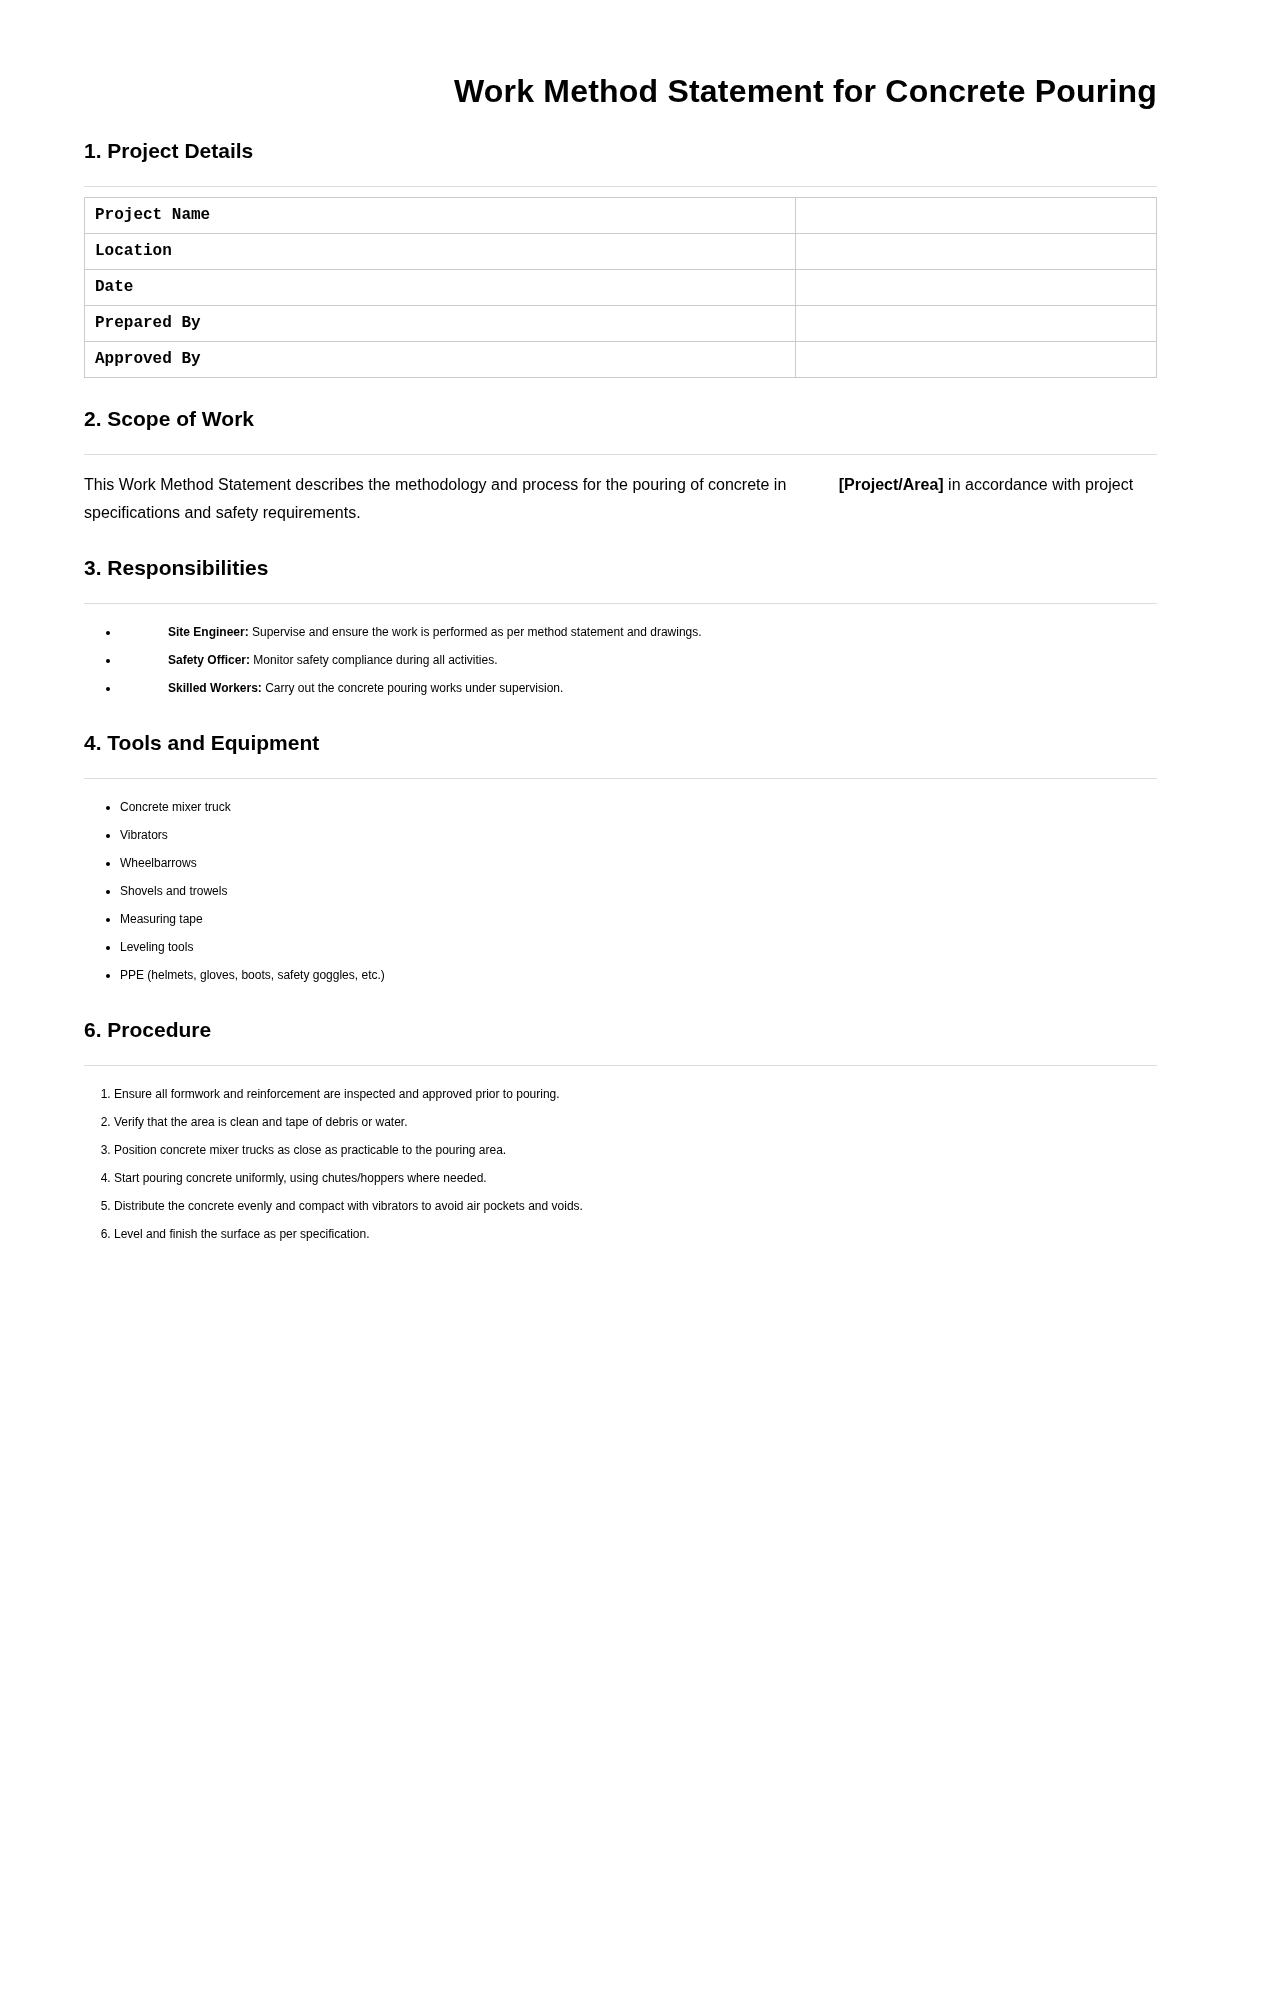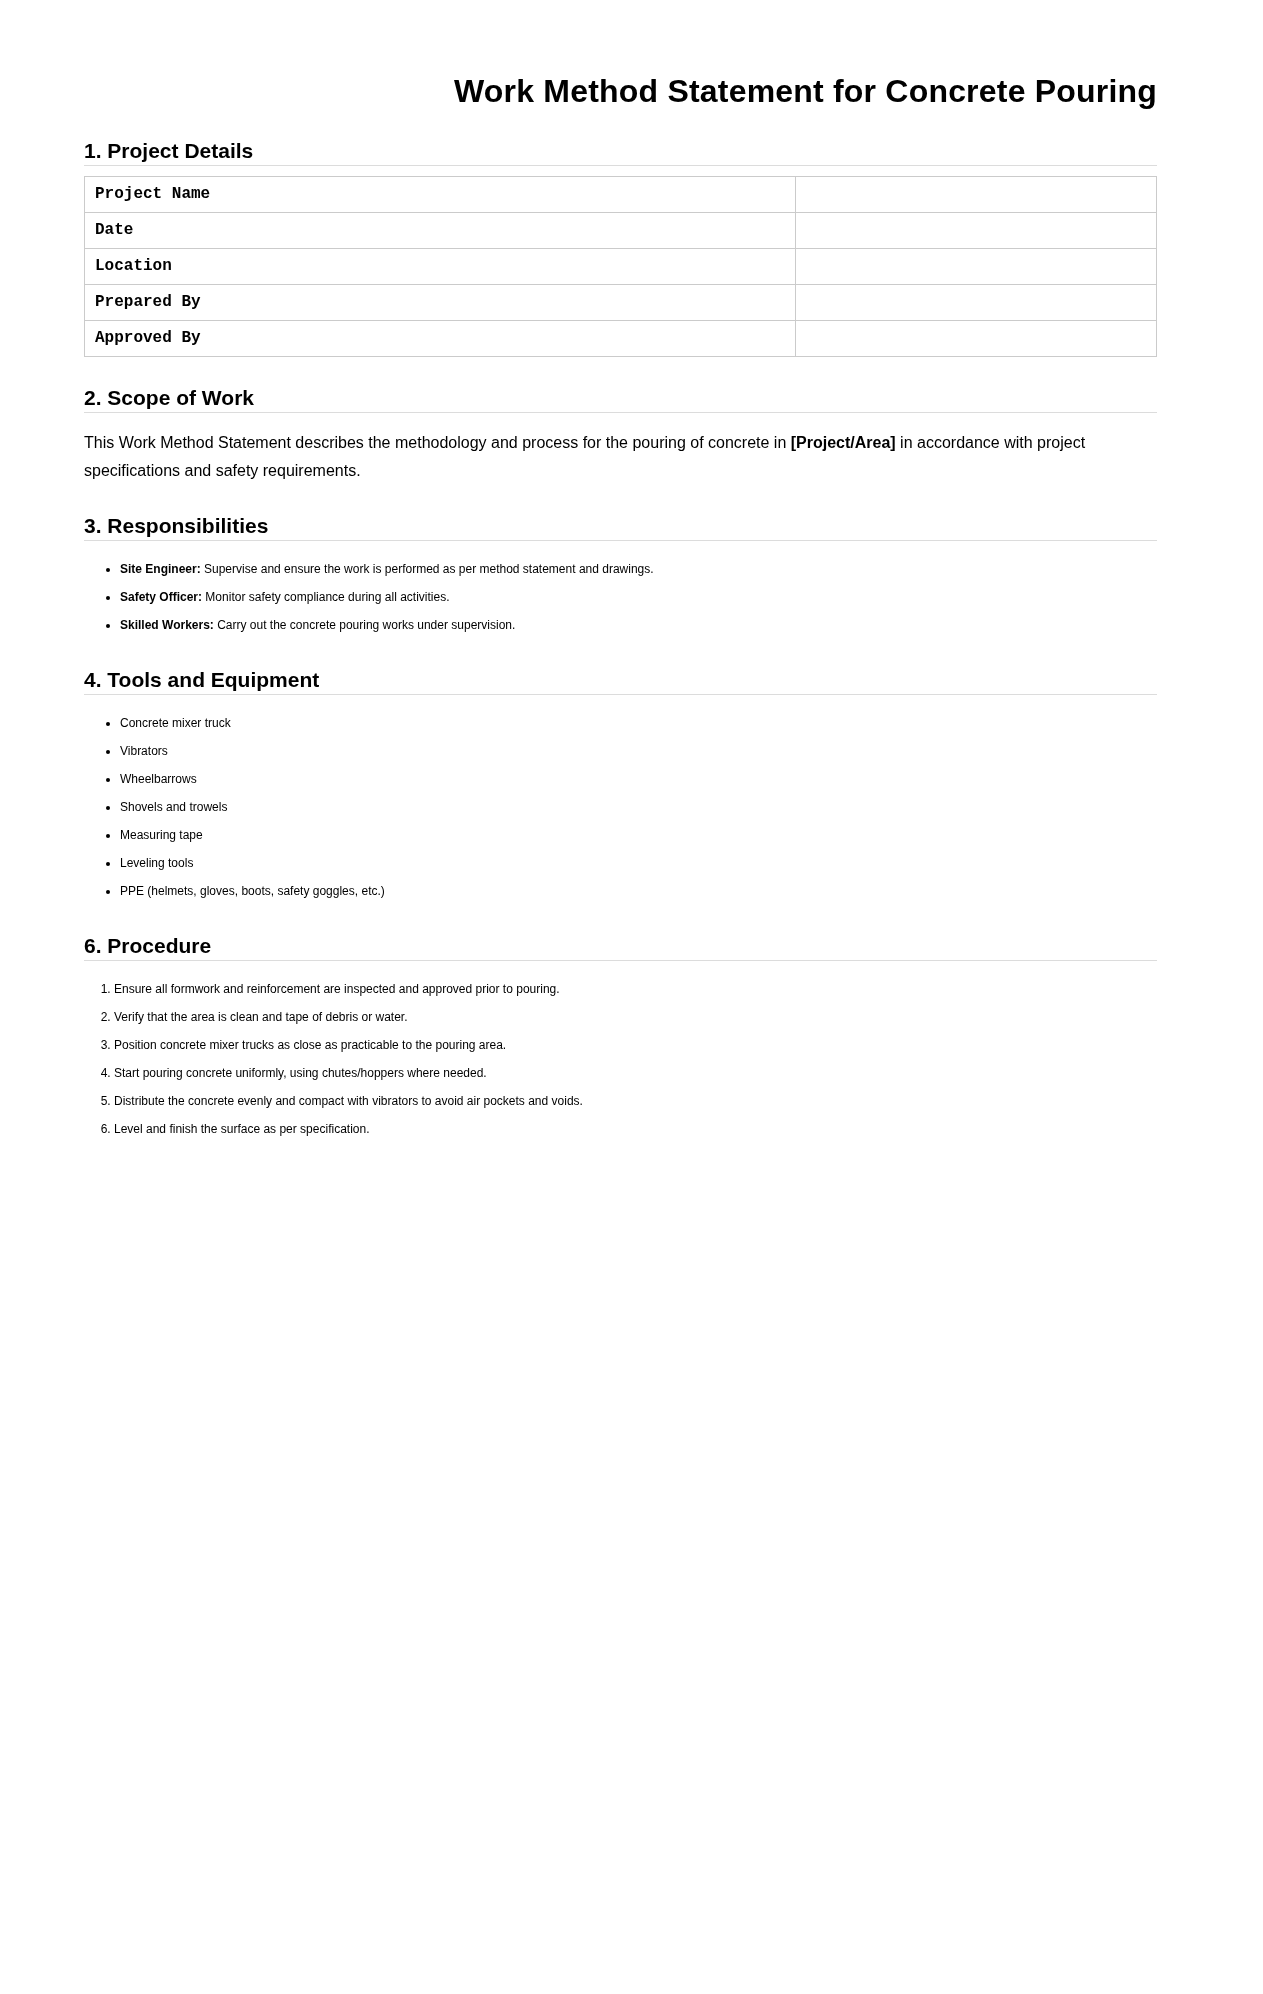--- a/index.html
+++ b/index.html
@@ -18,21 +18,21 @@
     line-height: 1.2;
     margin: 0 0 26px 0;
     letter-spacing: 0.2px;
     text-align: right;
   }
   h2 {
     font-size: 21px;
     font-weight: 700;
     line-height: 25px;
     margin: 28px 0 0 0;
-    padding-bottom: 2px;
+    padding-bottom: 23px;
     border-bottom: 1px solid #dcdcdc;
   }
   table.details {
     width: 100%;
     border-collapse: collapse;
     margin-top: 10px;
     table-layout: fixed;
   }
   table.details td {
     border: 1px solid #cbcbcb;
@@ -50,43 +50,43 @@
   }
   ul.doc-list, ol.doc-list {
     margin: 14px 0 0 0;
   }
   ul.doc-list { padding-left: 36px; }
   ol.doc-list { padding-left: 30px; }
   ul.doc-list li, ol.doc-list li {
     font-size: 12px;
     line-height: 28px;
   }
-  strong { font-weight: 700; }
+  strong { font-weight: 700; margin-left: 48px; }
 </style>
 </head>
 <body>
 
 <main>
 
   <h1>Work Method Statement for Concrete Pouring</h1>
 
   <section>
     <h2>1. Project Details</h2>
     <table class="details">
       <tbody>
         <tr>
           <td class="lbl">Project Name</td>
           <td class="val"></td>
         </tr>
         <tr>
-          <td class="lbl">Date</td>
+          <td class="lbl">Location</td>
           <td class="val"></td>
         </tr>
         <tr>
-          <td class="lbl">Location</td>
+          <td class="lbl">Date</td>
           <td class="val"></td>
         </tr>
         <tr>
           <td class="lbl">Prepared By</td>
           <td class="val"></td>
         </tr>
         <tr>
           <td class="lbl">Approved By</td>
           <td class="val"></td>
         </tr>

